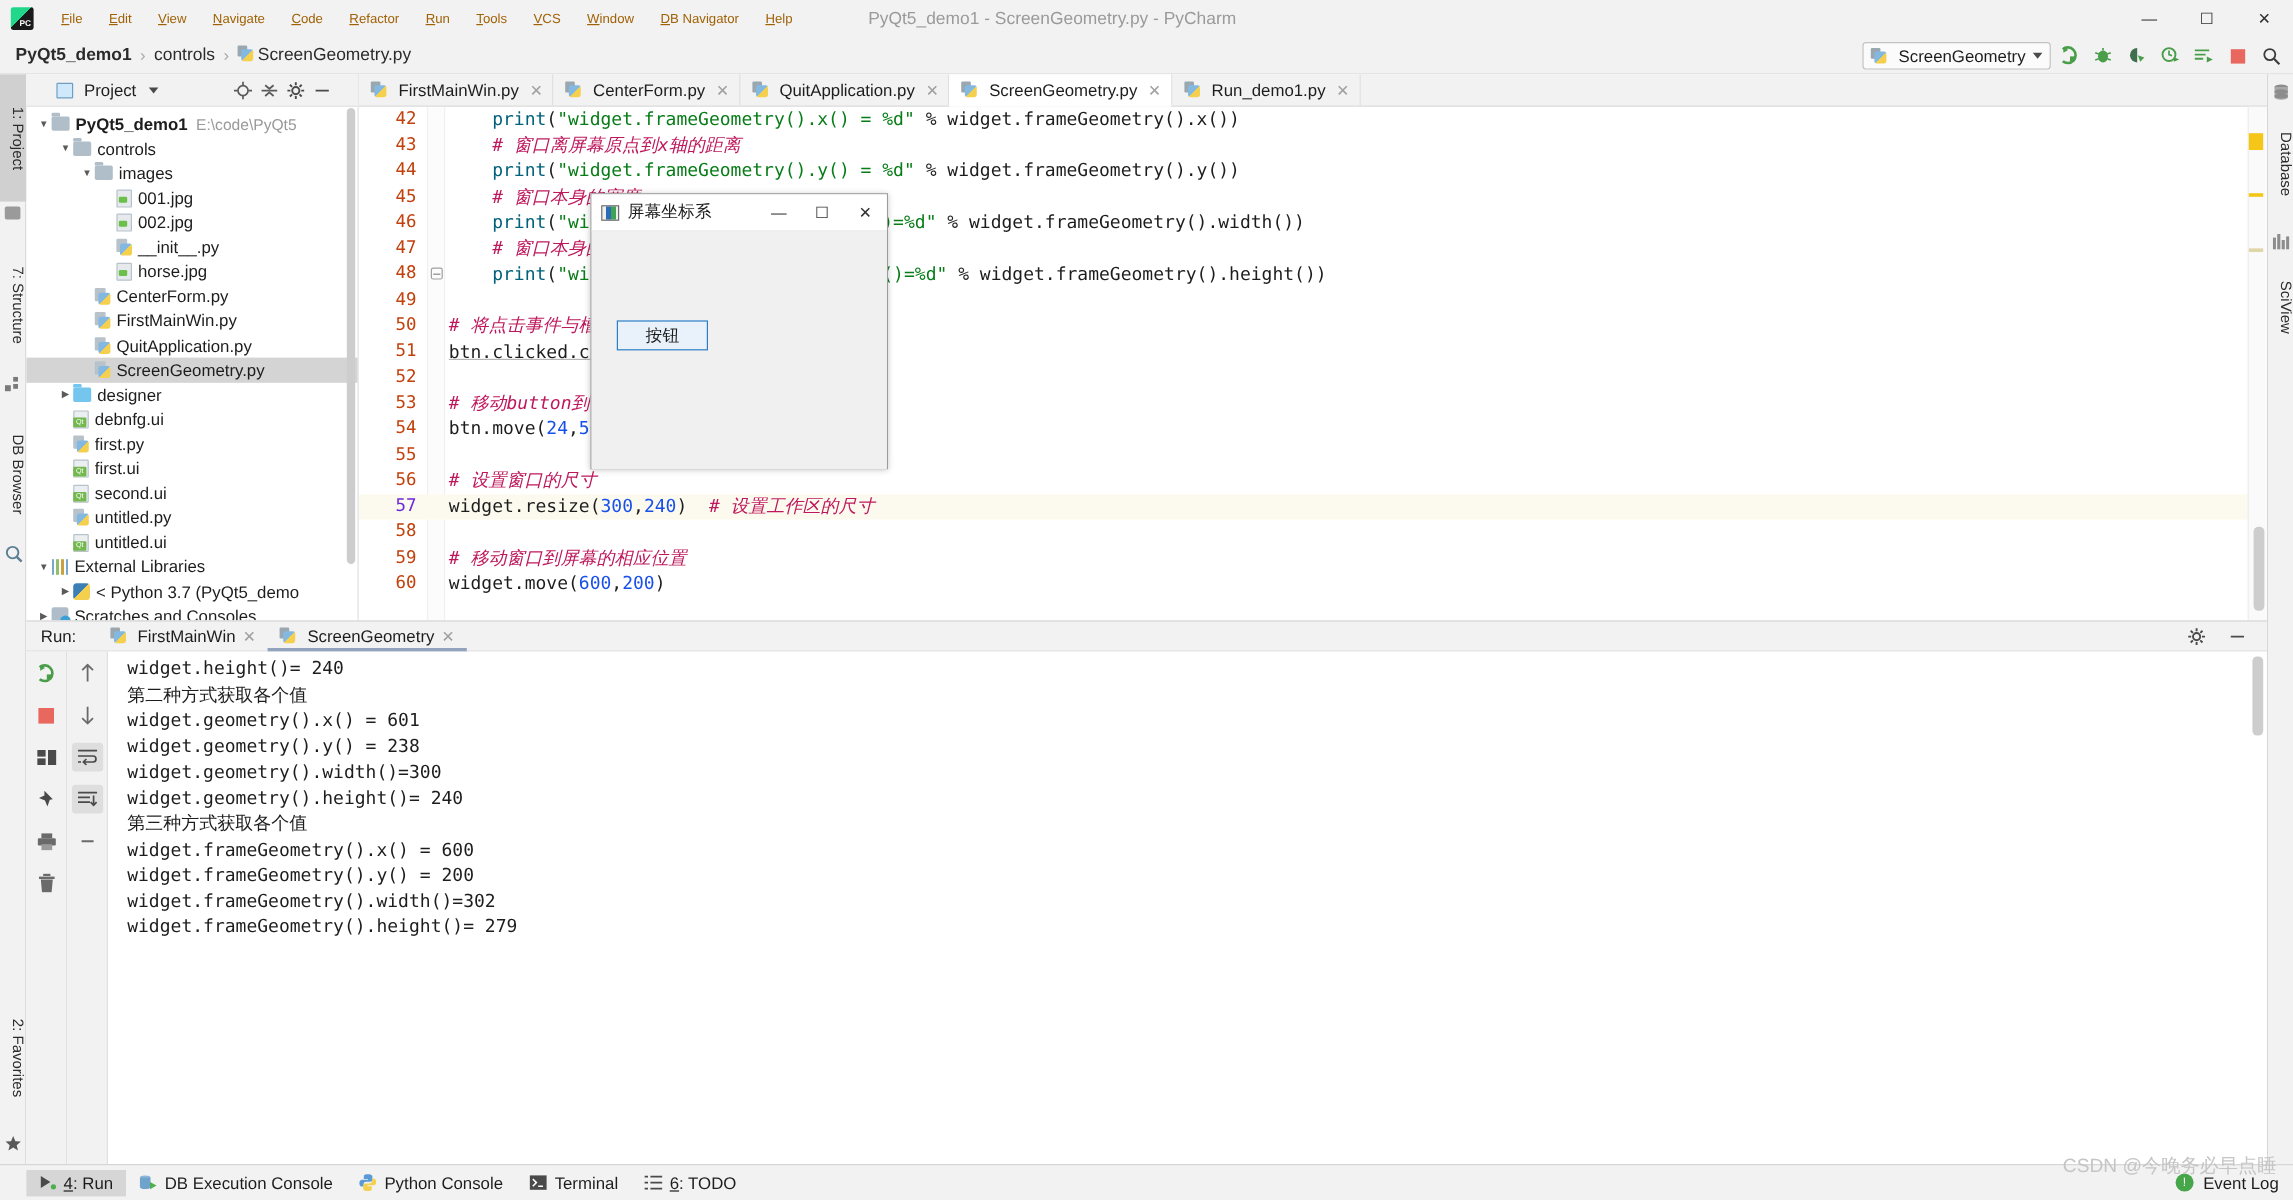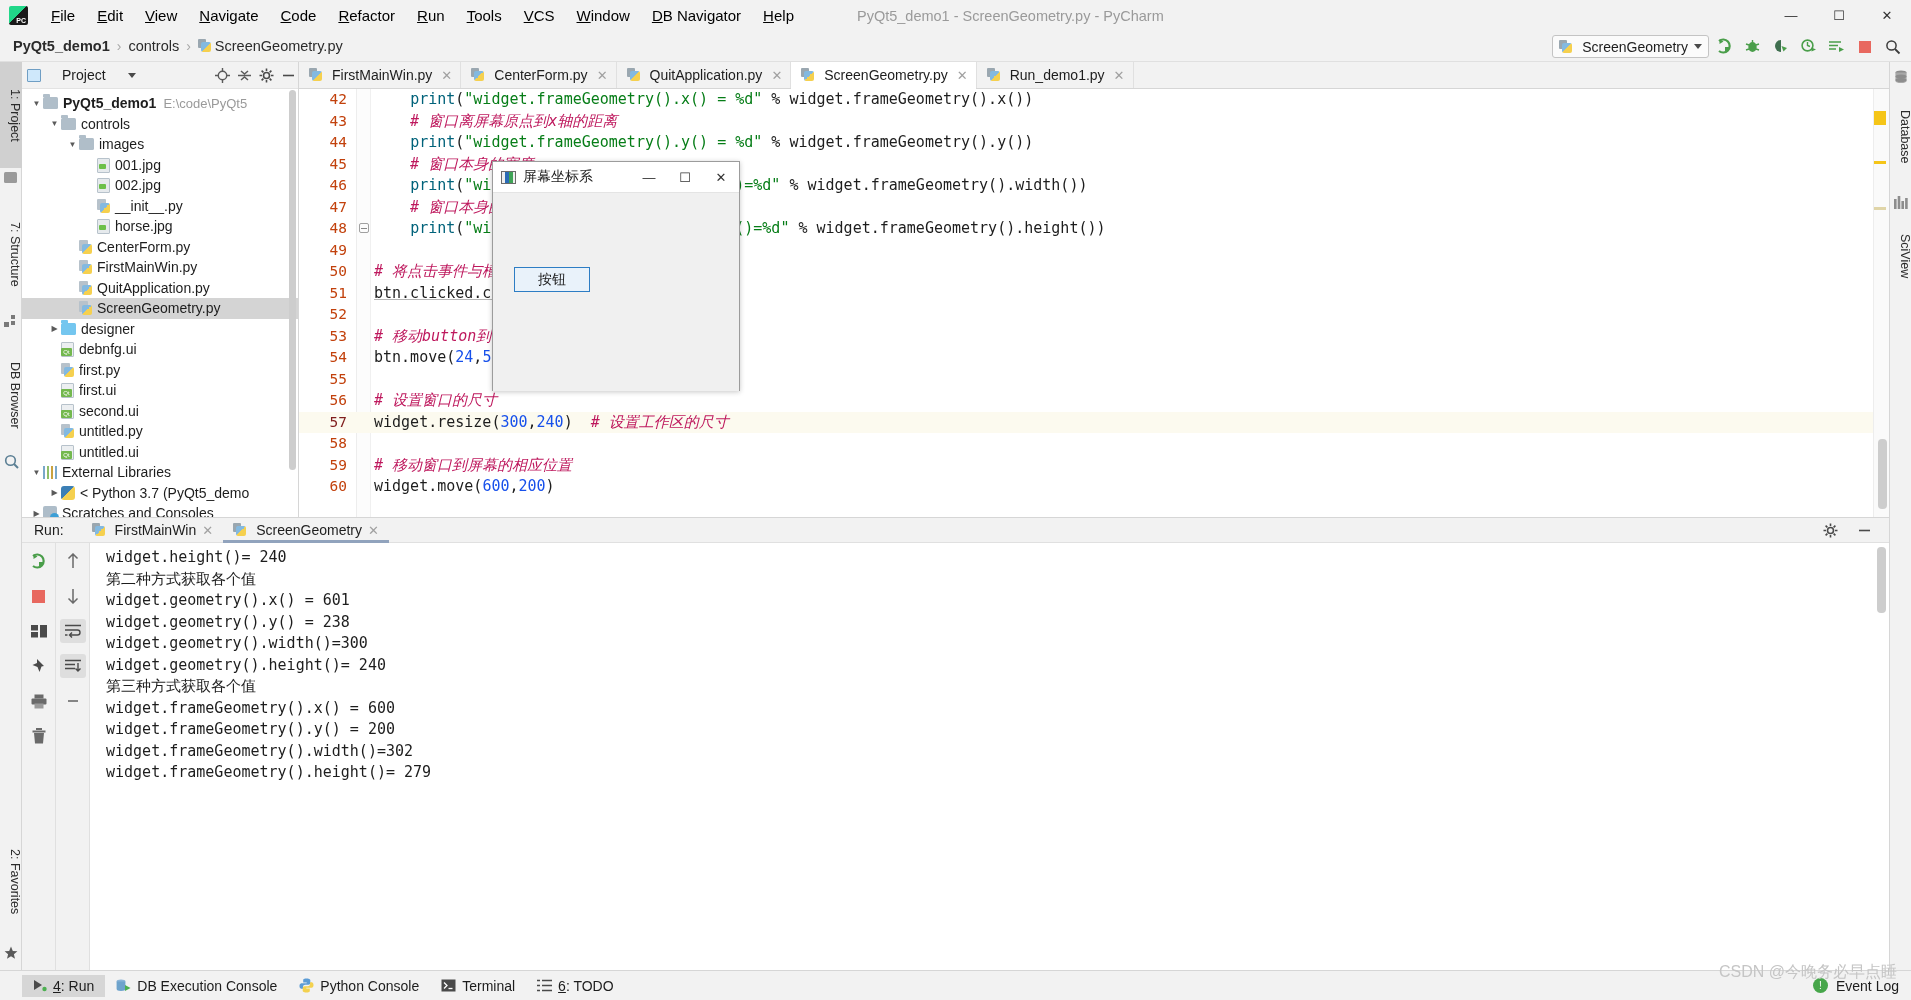--- a/index.html
+++ b/index.html
@@ -22,21 +22,21 @@
     width: 19px; height: 19px; margin-left: 9px; margin-right: 12px;
     background: linear-gradient(135deg,#21d789 0%,#21d789 45%,#1a1a1a 45%,#1a1a1a 100%);
     border-radius: 2px; position: relative;
   }
   .pc-logo::after {
     content: "PC"; position: absolute; bottom: 1px; right: 2px;
     font-size: 7px; color: #fff; font-weight: bold; line-height: 1;
   }
   .menubar { display: flex; align-items: center; gap: 0px; }
   .menu-item {
-    font-size: 15px; padding: 3px 11px; color: #000000; cursor: default;
+    font-size: 11px; padding: 3px 11px; color: #a16207; cursor: default;
     white-space: nowrap;
   }
   .win-title {
     font-size: 14.5px; color: #9a9a9a; margin-left: 52px; white-space: nowrap;
   }
   .win-ctrls {
     position: absolute; right: 0; top: 0; height: 31px;
     display: flex; align-items: center;
   }
   .win-btn {
@@ -106,21 +106,21 @@
     background: #f2f2f2; border-left: 1px solid #d6d6d6;
   }
 
   
   .projpanel {
     position: absolute; left: 22px; top: 62px; width: 277px; height: 455px;
     background: #fff; border-right: 1px solid #d6d6d6;
   }
   .proj-header {
     height: 27px; background: #f2f2f2; display: flex; align-items: center;
-    padding: 0 0; gap: 16px; border-bottom: 1px solid #e3e3e3;
+    padding: 0 20px; gap: 4px; border-bottom: 1px solid #e3e3e3;
   }
   .proj-title { font-size: 14px; margin-left: 5px; }
   .proj-sq {
     width: 14px; height: 13px; background: #cfe8fb; border: 1px solid #6f9ec4;
     border-radius: 1px; margin-left: 5px;
   }
   .hdr-btn {
     width: 20px; height: 20px; display: flex; align-items: center; justify-content: center;
     font-size: 13px; color: #555; margin-left: auto;
   }
@@ -228,21 +228,21 @@
     position: relative; height: 21.5px; line-height: 21.5px; white-space: pre;
   }
   .ln .num {
     position: absolute; left: 0; width: 48px; text-align: right;
     color: #c2410c; font-size: 14.5px; font-family: "DejaVu Sans Mono", monospace;
   }
   .ln .code {
     position: absolute; left: 75px; white-space: pre;
   }
   .ln.hl { background: #fcfaef; }
-  .ln.hl .num { color: #7f1d1d; }
+  .ln.hl .num { color: #6d28d9; }
   .cmt { color: #be185d; font-style: italic; }
   .str { color: #067d17; }
   .num-lit { color: #1750eb; }
   .fn { color: #00627a; }
   .plain { color: #1d1d1d; }
   .underl { text-decoration: underline; text-decoration-color: #b5b5b5; }
   .foldmark {
     position: absolute; left: 60px; width: 10px; height: 10px;
     border: 1px solid #a0a0a0; border-radius: 2px; top: 5px;
   }

